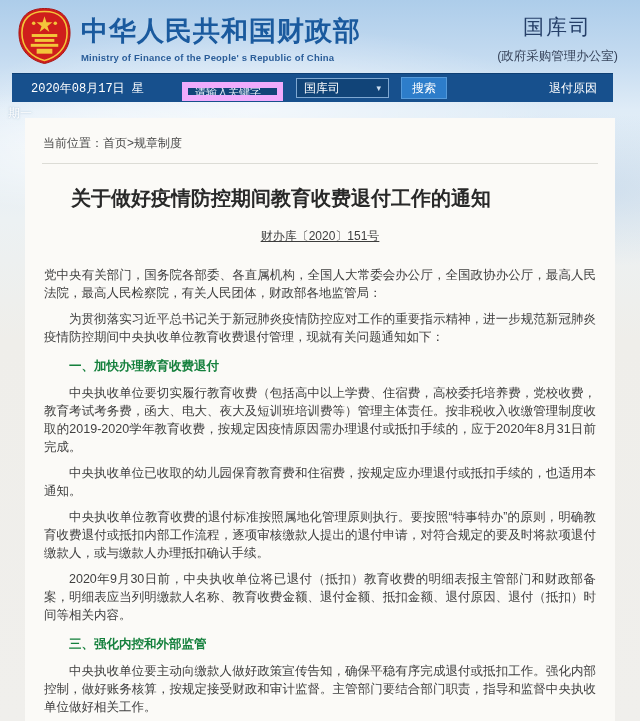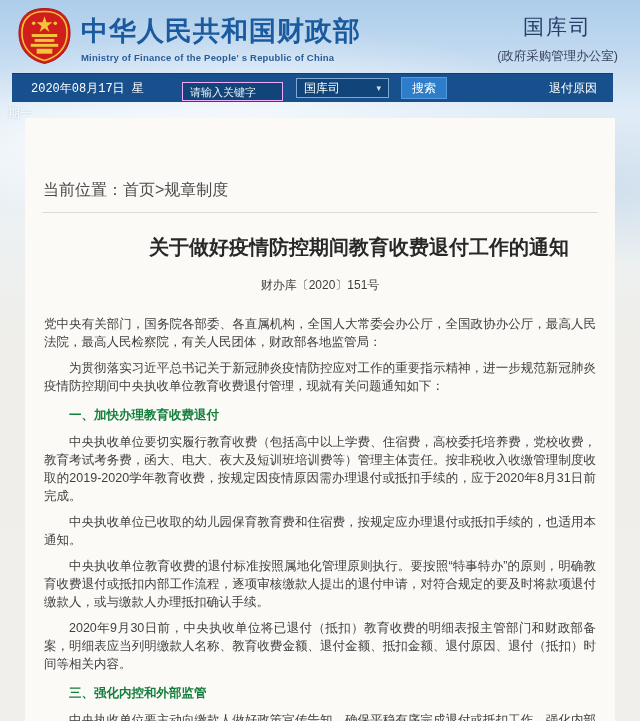--- a/index.html
+++ b/index.html
@@ -27,21 +27,21 @@
   .dept-sub  { color:#38455c; font-size:12.5px; margin-top:7px; }
 
   
   .navbar {
     position:absolute; top:73px; left:12px; width:601px; height:29px;
     background:#17508d; border-top:1px solid #0e3f74;
     display:flex; align-items:center; color:#fff; font-size:12px;
   }
   .nav-date { padding-left:19px; white-space:nowrap; width:170px;font-family:Liberation Mono, monospace; }
   .search-input {
-    width:101px; height:19px; background:#114478; border:1px solid #f0abfc;
+    width:101px; height:19px; background:#114478; border:6px solid #f0abfc;
     color:#fff; font-size:11px; padding:0 7px; outline:none;
     font-family:Liberation Serif, serif;
     margin-top:7px;
   }
   .search-input::placeholder { color:#e9f1fa; opacity:1; }
   .channel-select {
     margin-left:13px; width:93px; height:20px; border:1px solid #7fa8d2; background:#114478;
     display:flex; align-items:center; justify-content:space-between; padding:0 7px; cursor:pointer;
   }
   .channel-select .arrow { font-size:9px; color:#cfe0f2; }
@@ -50,29 +50,29 @@
     color:#fff; font-size:12px; cursor:pointer; font-family:"Liberation Sans",sans-serif;
   }
   .back-link { margin-left:auto; padding-right:16px; color:#fff; text-decoration:none; font-size:12px; }
   .date-wrap { position:absolute; top:105px; left:8px; color:#fff; font-size:12px; text-shadow:0 0 2px rgba(90,130,170,.5); }
 
   
   .panel {
     position:absolute; top:118px; left:25px; width:590px; height:603px;
     background:#fbfaf7; padding:10px 16px 0 16px;
   }
-  .breadcrumb { font-size:16px; color:#4a4a4a; padding:7px 2px 11px 2px;margin-top:45px; }
+  .breadcrumb { font-size:12px; color:#4a4a4a; padding:7px 2px 11px 2px; }
   .breadcrumb a { color:#4a4a4a; text-decoration:none; }
   .rule { border:none; border-top:1px solid #dcdcd6; margin:0 1px; }
 
   .article-title {
-    text-align:right; font-size:20px; font-weight:bold; color:#282828;
+    text-align:left; font-size:20px; font-weight:bold; color:#282828;
     margin:21px 30px 12px 30px; line-height:1.3;
   }
-  .doc-number { text-align:center; font-size:12px; color:#3d3d3d; margin-top:17px; }
+  .doc-number { text-align:center; font-size:12px; color:#3d3d3d; margin-top:17px;text-decoration:underline; }
 
   .body-text { padding:13px 3px 0 3px; font-size:12.5px; color:#404040; }
   .body-text p { line-height:18px; margin:8px 0; text-indent:2em; text-align:justify; }
   .body-text p.flush { text-indent:0; }
   .body-text h2 {
     font-size:12.5px; font-weight:bold; color:#15803d;
     margin:11px 0 9px 0; text-indent:2em; line-height:18px;
   }
 </style>
 </head>

